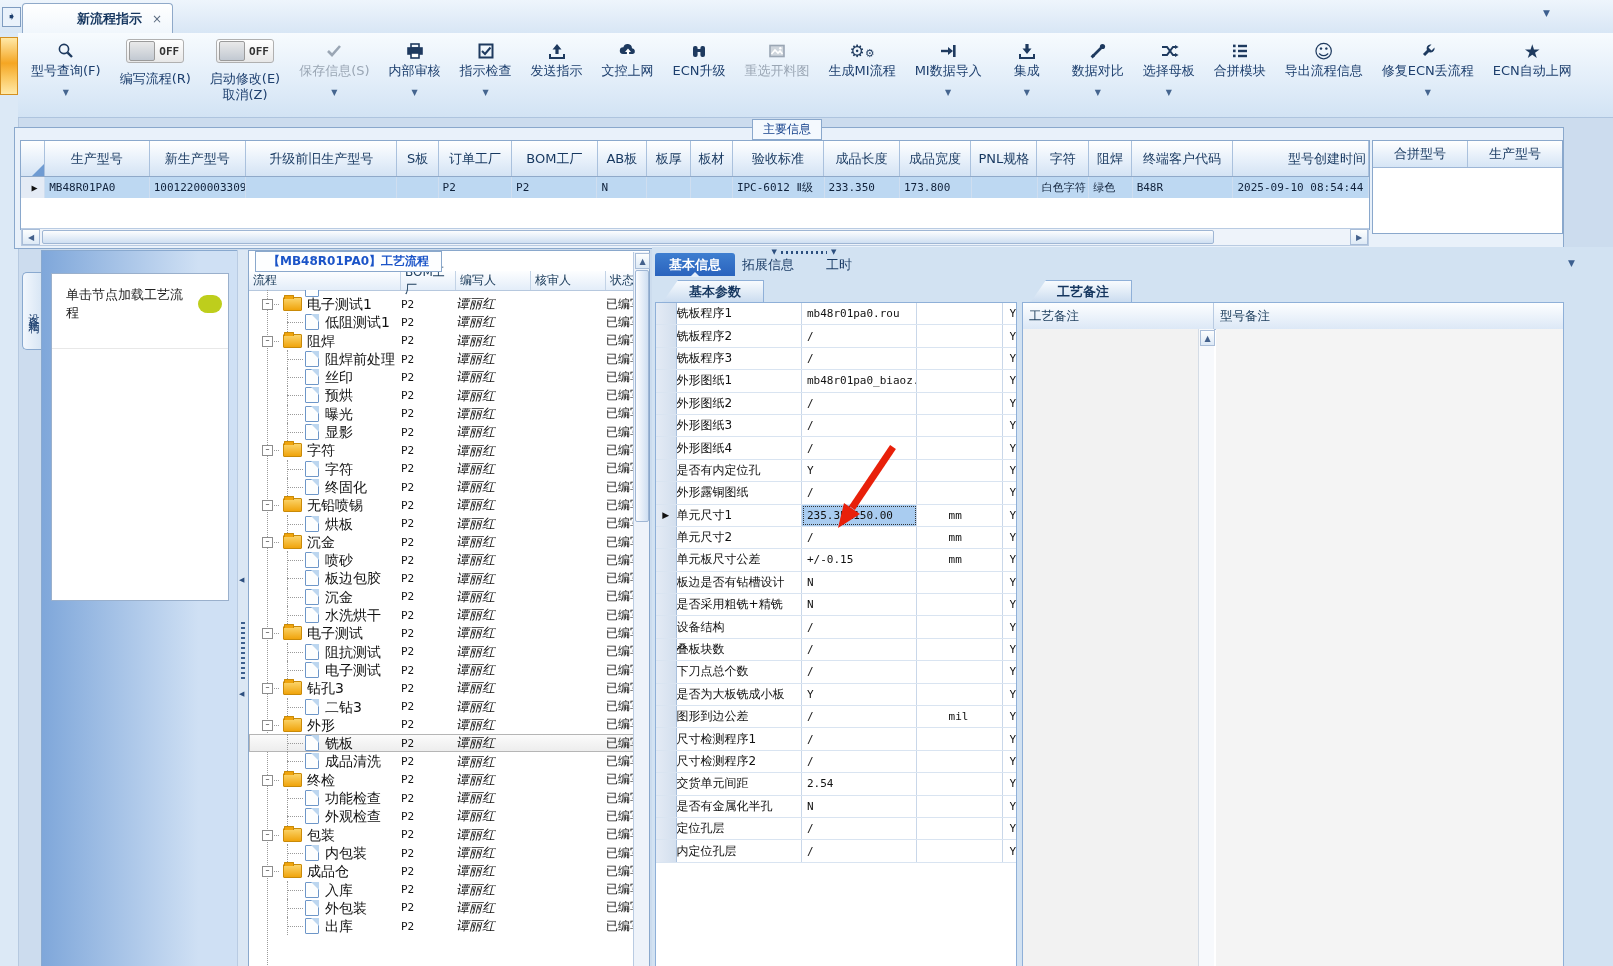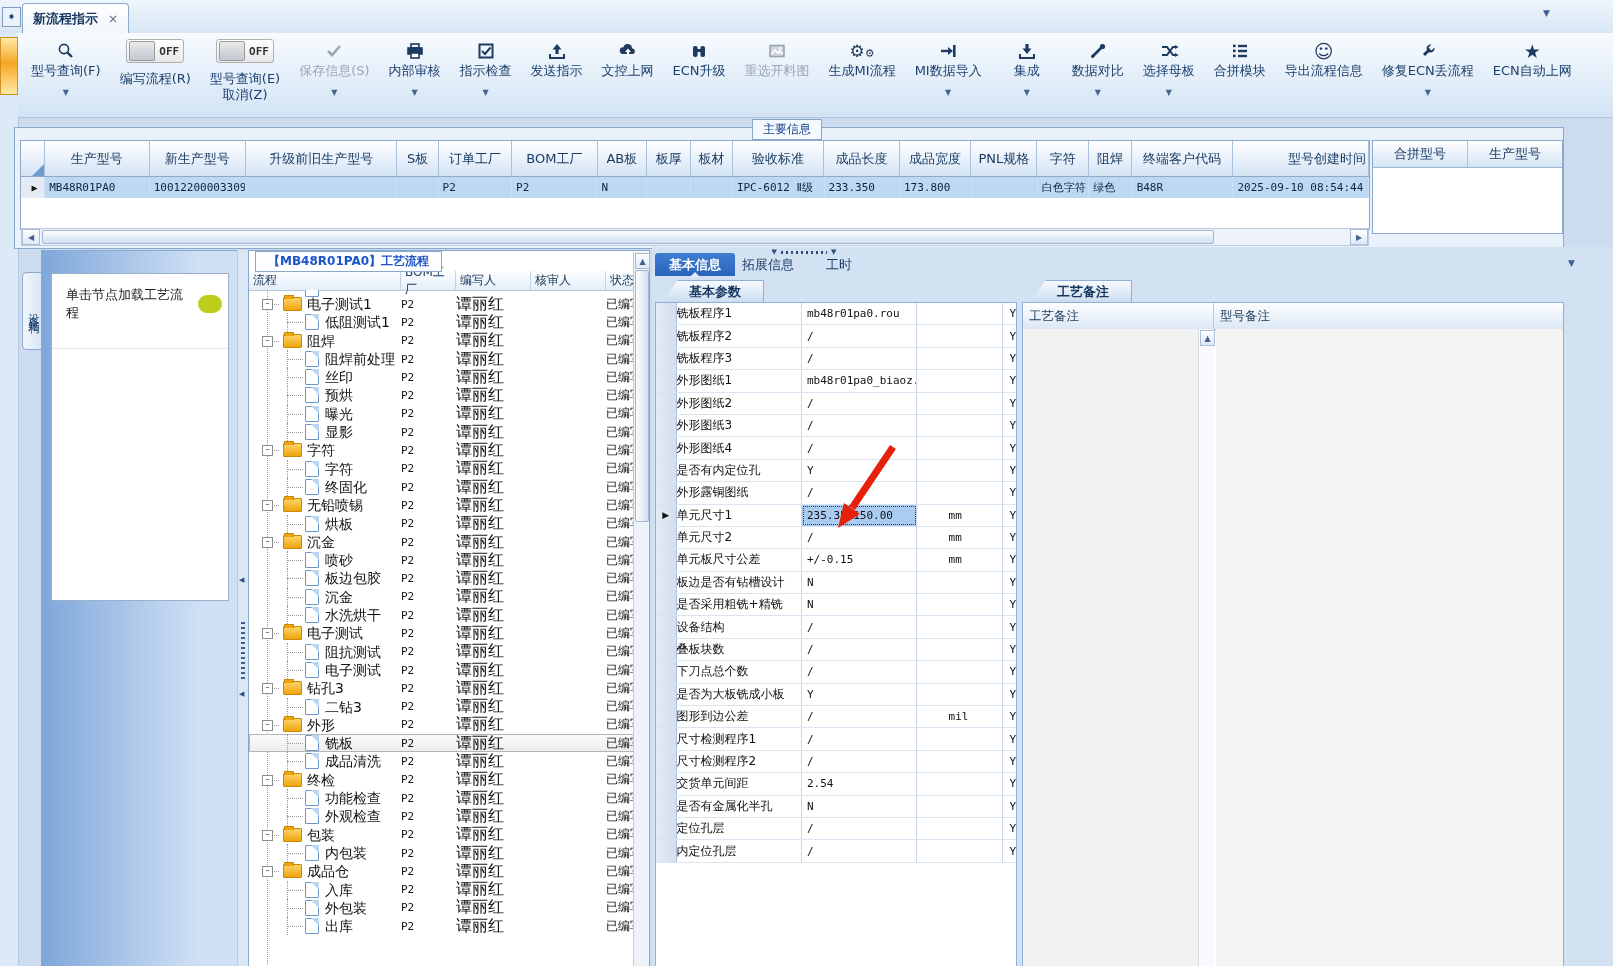--- a/index.html
+++ b/index.html
@@ -7,21 +7,21 @@
        font-family:"DejaVu Sans","Liberation Sans",sans-serif;font-size:12px;color:#1d3f6e;
        background:#ccdcee;}
   .abs{position:absolute;}
   
   #titlebar{left:0;top:0;width:1613px;height:33px;
     background:linear-gradient(#eef5fc,#d8e6f5);border-bottom:1px solid #98b2d2;}
   #tab-strip-icon{left:2px;top:7px;width:17px;height:18px;border:1px solid #7f9cc0;background:#eaf2fb;
     color:#1d3f6e;font-size:11px;text-align:center;line-height:17px;}
   .doc-tab{left:22px;top:3px;height:30px;padding:0 10px;background:linear-gradient(#ffffff,#f0f6fc);
     border:1px solid #8fa9c9;border-bottom:none;border-radius:4px 4px 0 0;display:flex;align-items:center;gap:10px;}
-  .doc-tab .t{font-weight:bold;font-size:13px;color:#15365f;}
+  .doc-tab .t{font-weight:bold;font-size:13px;color:#15365f;margin-left:44px;}
   .doc-tab .x{color:#5a6b80;font-size:12px;cursor:pointer;}
   .corner-arrow{color:#3c5f8f;font-size:9px;}
   
   #ribbon{left:18px;top:33px;width:1595px;height:85px;
     background:linear-gradient(#f7fbfe,#e3eef9 55%,#d2e3f4);
     border-bottom:1px solid #aec4de;display:flex;align-items:flex-start;padding:4px 0 0 10px;box-sizing:border-box;gap:13px;}
   #left-strip{left:0;top:33px;width:18px;height:933px;background:#dce9f6;border-right:1px solid #b6c9e0;}
   #left-strip .orange{position:absolute;left:0;top:4px;width:16px;height:56px;
     background:linear-gradient(#ffe9a8,#f5a623 45%,#fbc75e 70%,#ffe9a8);border:1px solid #d49020;}
   .tbtn{display:flex;flex-direction:column;align-items:center;min-width:52px;padding:2px 3px;cursor:pointer;}
@@ -76,21 +76,21 @@
   
   #tree-panel{left:248px;top:250px;width:400px;height:716px;background:#ffffff;border:1px solid #8aa8cc;overflow:hidden;}
   #tree-title{left:255px;top:251px;height:19px;padding:0 12px;background:#fdfeff;border:1px solid #8aa8cc;
     display:flex;align-items:center;z-index:6;color:#1b54c8;font-size:12px;font-weight:bold;}
   .tr-head{display:flex;height:19px;background:linear-gradient(#fdfeff,#e3edf9);border-bottom:1px solid #b6c8de;}
   .tr-head .c{border-right:1px solid #c3d3e6;display:flex;align-items:center;padding-left:4px;font-size:12px;color:#20405f;box-sizing:border-box;}
   #tree-rows{position:absolute;left:0;top:39px;width:385px;bottom:0;overflow:hidden;}
   .tnode{display:flex;height:18.3px;align-items:center;position:relative;}
   .tnode .c0{width:152px;position:relative;height:100%;}
   .tnode .c1{width:55px;font-size:11px;color:#111;font-family:"DejaVu Sans Mono","Liberation Mono",monospace;}
-  .tnode .c2{width:75px;font-size:16px;color:#111;}
+  .tnode .c2{width:75px;font-size:13px;color:#111;font-style:italic;}
   .tnode .c3{width:75px;}
   .tnode .c4{flex:1;font-size:12px;color:#111;white-space:nowrap;overflow:hidden;}
   .tnode.sel{background:linear-gradient(#fcfcfc,#ececec);outline:1px solid #b5b5b5;outline-offset:-1px;}
   .guide{position:absolute;left:18px;top:0;bottom:0;width:0;border-left:1px dotted #9a9a9a;}
   .stub{position:absolute;top:9px;height:0;border-top:1px dotted #9a9a9a;}
   .expbox{position:absolute;left:13px;top:4px;width:9px;height:9px;border:1px solid #8d8d8d;background:#fff;
     font-size:8px;line-height:7px;text-align:center;color:#333;}
   .folder{position:absolute;left:34px;top:2px;width:17px;height:12px;background:linear-gradient(#fbd46a,#f0a40c);
     border:1px solid #c98a08;border-radius:1px;}
   .folder:before{content:"";position:absolute;left:0;top:-3px;width:8px;height:3px;background:#f0a40c;border:1px solid #c98a08;border-bottom:none;border-radius:1px 1px 0 0;}
@@ -172,21 +172,21 @@
           <div class="toggle-knob"></div>
           <div class="toggle-txt">OFF</div>
         </div>
         <div class="lb">编写流程(R)</div>
       </div>
       <div class="tbtn">
         <div class="toggle-pill">
           <div class="toggle-knob"></div>
           <div class="toggle-txt">OFF</div>
         </div>
-        <div class="lb">型号查询(E)</div>
+        <div class="lb">启动修改(E)</div>
         <div class="lb2">取消(Z)</div>
       </div>
       <div class="tbtn dis">
         <div class="ic">
           <svg class="lineicon gray" width="20" height="20" viewBox="0 0 20 20">
             <polyline points="4,10 8,14 16,5" stroke-width="2.6"></polyline>
           </svg>
         </div>
         <div class="lb">保存信息(S)</div>
         <div class="dd">▼</div>

